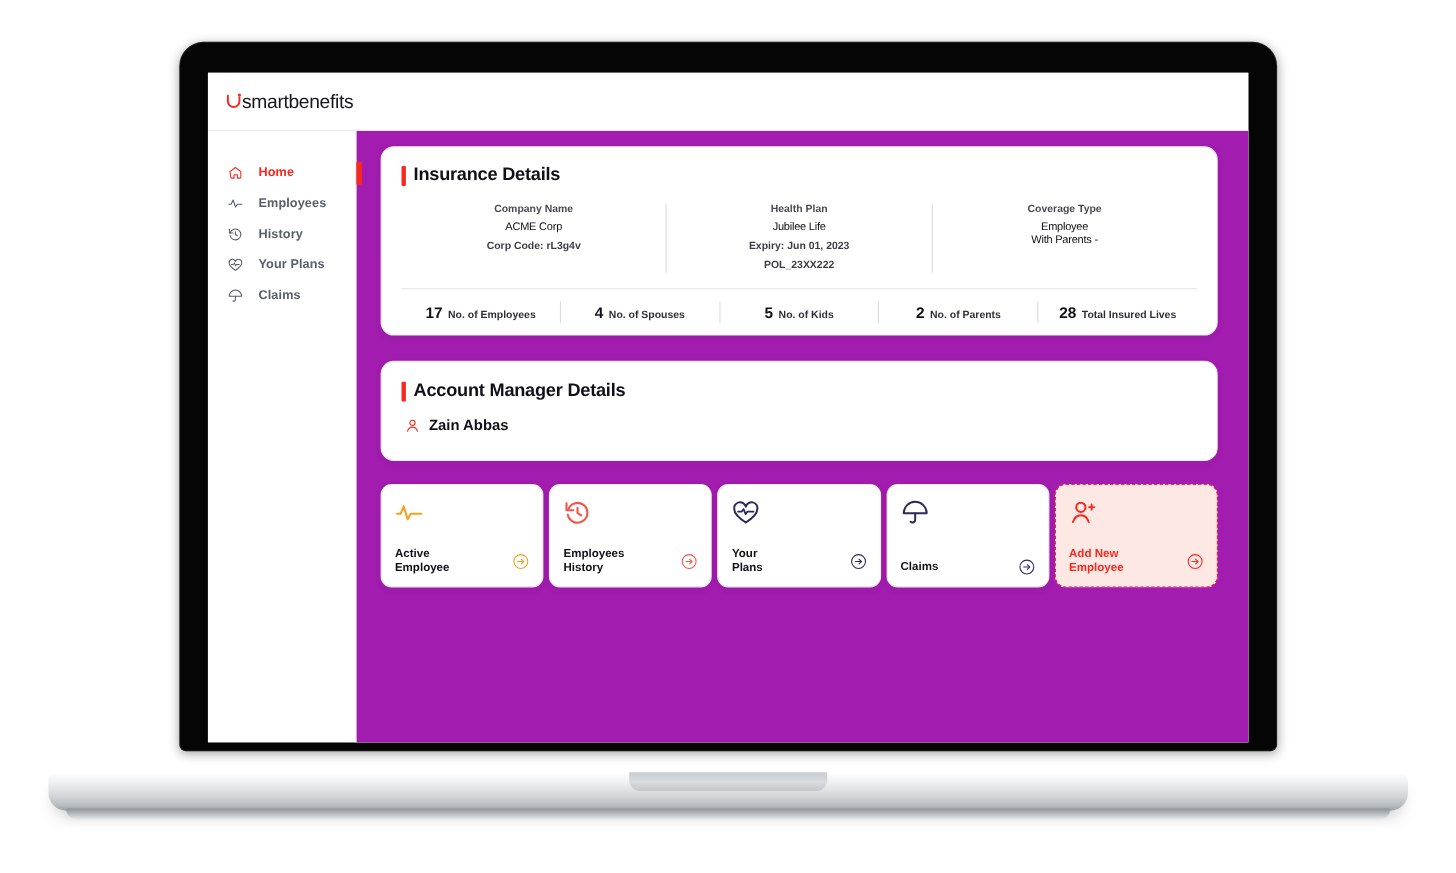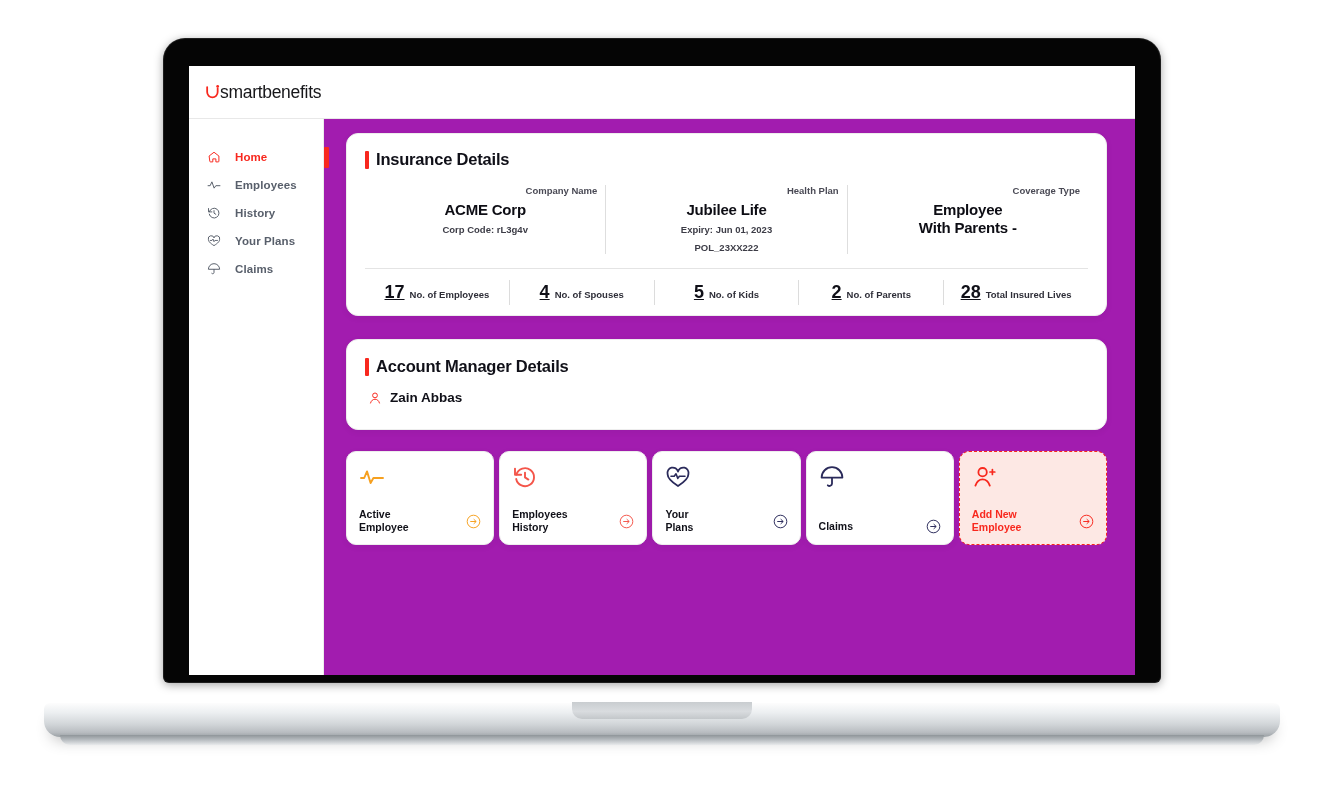--- a/index.html
+++ b/index.html
@@ -114,36 +114,36 @@
 
   
   .insurance-card{ padding: 16px 18px 10px; }
   .plan-row{ display:flex; margin-top: 16px; }
   .plan-col{
     flex:1; text-align:center; padding: 0 8px;
     border-right:1px solid #dedede;
     display:flex; flex-direction:column; gap:5px;
   }
   .plan-col:last-child{ border-right:none; }
-  .plan-label{ font-size:9.5px; font-weight:700; color:#4a4a55;text-align:right; }
-  .plan-value{ font-size:15px; font-weight:700; color:#0d0d14; letter-spacing:-.2px; line-height:1.18; }
+  .plan-label{ font-size:9.5px; font-weight:700; color:#4a4a55; }
+  .plan-value{ font-size:10px; font-weight:400; color:#0d0d14; letter-spacing:-.2px; line-height:1.18; }
   .plan-sub{ font-size:9.5px; font-weight:700; color:#3c3c46; line-height:1.35; }
 
   .stat-row{
     display:flex; align-items:center;
     margin-top: 14px; padding-top: 11px;
     border-top:1px solid #e4e4e4;
   }
   .stat{
     flex:1; display:flex; align-items:baseline; justify-content:center; gap:5px;
     border-right:1px solid #dcdcdc;
     padding: 2px 4px;
   }
   .stat:last-child{ border-right:none; }
-  .stat-num{ font-size:18px; font-weight:700; color:#101018;text-decoration:underline; }
+  .stat-num{ font-size:14px; font-weight:700; color:#101018; }
   .stat-lbl{ font-size:9.5px; font-weight:700; color:#2e2e38; }
 
   
   .manager-card{ margin-top: 23px; padding: 17px 18px 24px; }
   .manager-person{
     display:flex; align-items:flex-end; gap:8px;
     margin-top: 14px; padding-left:3px;
     font-size:13.5px; font-weight:700; color:#101018;
   }
   .manager-person .person-ico{ width:14px; height:14px; flex:none; }

